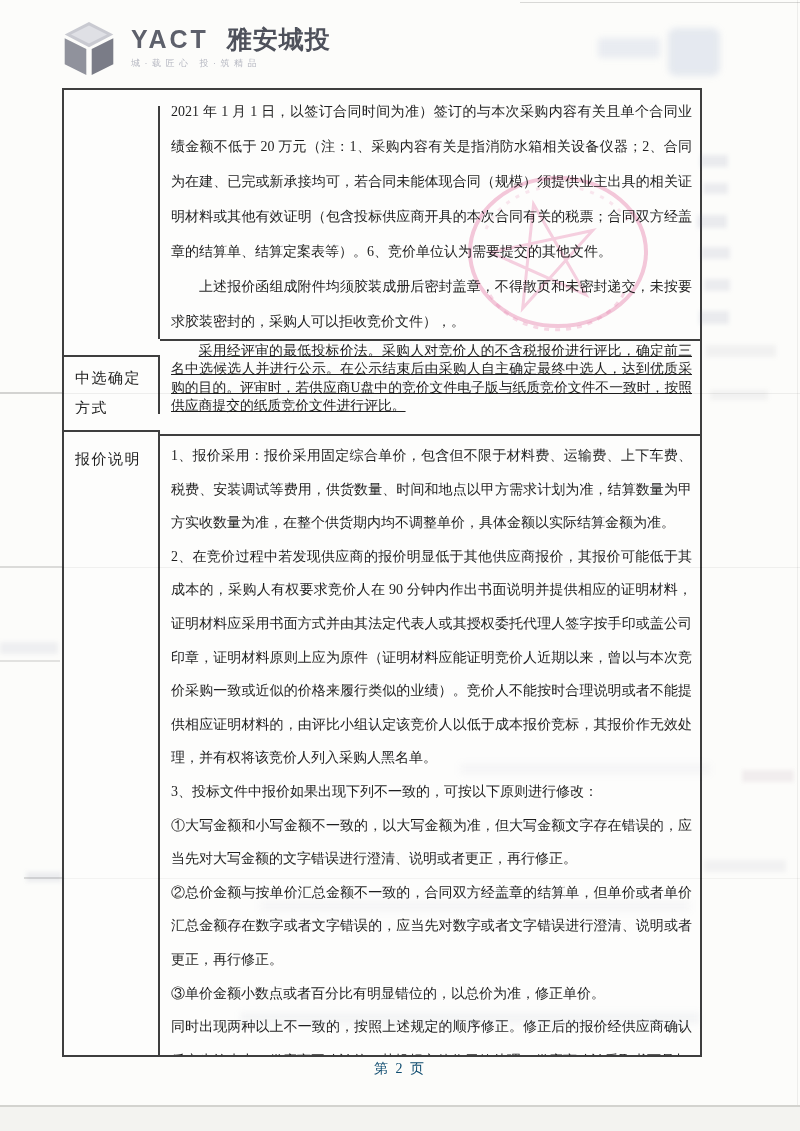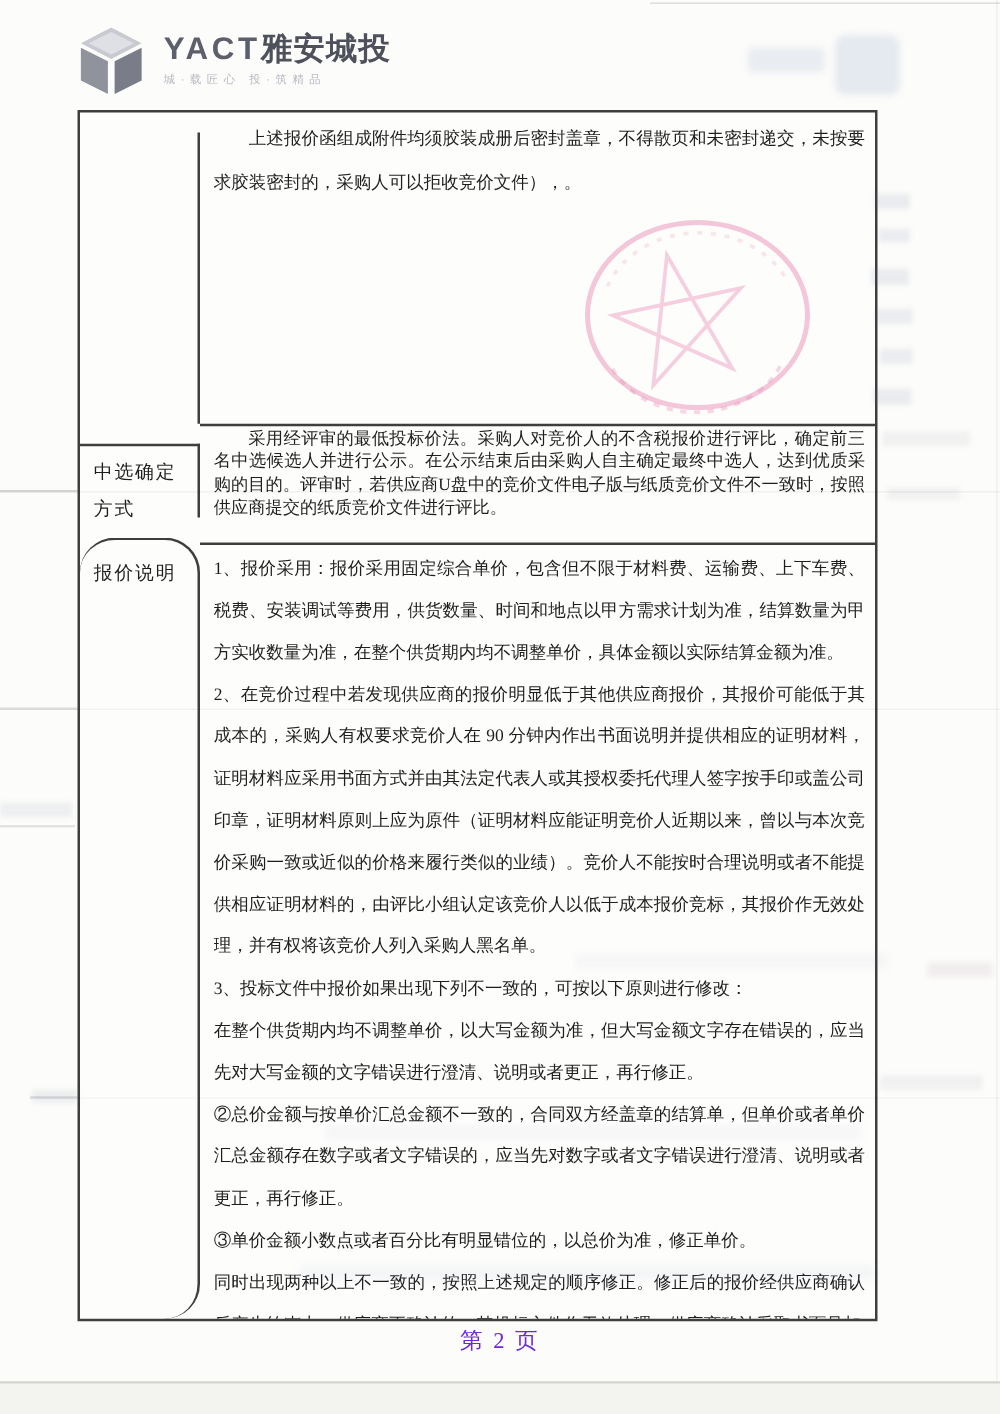--- a/index.html
+++ b/index.html
@@ -11,44 +11,44 @@
     font-family:"Liberation Serif","DejaVu Serif",serif;
     color:#1e1e1e;
     margin:0 auto;
   }
   
   .logo-header{position:absolute;left:62px;top:20px;display:flex;align-items:flex-start;gap:15px;}
   .cube{display:block;}
   .logo-text{padding-top:6px;font-family:"Liberation Sans","DejaVu Sans",sans-serif;}
   .brand{font-size:25px;line-height:26px;color:#565963;letter-spacing:1px;white-space:nowrap;}
   .brand .en{font-weight:700;letter-spacing:3px;color:#5d606b;}
-  .brand .cn{font-weight:700;color:#4e515b;margin-left:0;}
+  .brand .cn{font-weight:700;color:#4e515b;margin-left:18px;}
   .slogan{margin-top:5px;font-size:9px;letter-spacing:4.5px;color:#b6b8c2;white-space:nowrap;}
   
   .doc-table{
     position:absolute;left:62px;top:88px;width:640px;
     border:2px solid #3e3e3e;
     display:grid;
     grid-template-columns:96px 1fr;
     grid-template-rows:249px 75px 641px;
     box-sizing:border-box;
     background:rgba(255,255,255,0.35);
   }
   .cell{box-sizing:border-box;overflow:hidden;}
   .cell.label{border-right:2px solid #3e3e3e;font-size:15px;letter-spacing:1.5px;padding:6px 9px 0 11px;line-height:30px;margin-top:16px;}
   .cell.r2,.cell.r2c,.cell.r3,.cell.r3c{border-top:2px solid #3e3e3e;}
-  .cell.label.r3{padding-top:12px;border-radius:28px;}
+  .cell.label.r3{padding-top:12px;}
   .cell.content{padding:0 8px 0 11px;font-size:14px;text-align:justify;}
   .cell.content p{margin:0;}
   .r1c{line-height:35px;padding-top:4px !important;}
-  .r2c{line-height:18.4px;padding-top:1px !important;font-size:13.8px !important;}
+  .r2c{line-height:18.4px;padding-top:1px !important;font-size:13.8px !important;text-decoration:underline;}
   .r3c{line-height:33.6px;padding-top:3px !important;margin-top:20px;}
   .indent{text-indent:2em;}
   
-  .footer{position:absolute;left:0;top:1060px;width:800px;text-align:center;font-size:18px;letter-spacing:2px;color:#6d28d9;}
+  .footer{position:absolute;left:0;top:1060px;width:800px;text-align:center;font-size:14px;letter-spacing:2px;color:#0c4a6e;}
   
   .stamp{position:absolute;left:458px;top:167px;mix-blend-mode:multiply;opacity:.72;filter:blur(.6px);pointer-events:none;}
   
   .art{position:absolute;pointer-events:none;}
   .blur2{filter:blur(2px);} .blur3{filter:blur(3px);}
   .ghost-cube{left:668px;top:28px;width:52px;height:48px;background:rgba(120,140,190,.17);border-radius:8px;}
   .ghost-yact{left:598px;top:38px;width:62px;height:20px;background:rgba(120,140,190,.14);border-radius:3px;}
   .edge-top{left:520px;top:2px;width:280px;height:1px;background:rgba(0,0,0,.14);}
   .edge-right{left:797px;top:0;width:1px;height:1131px;background:rgba(0,0,0,.06);}
   .m1{left:700px;top:155px;width:28px;height:12px;background:rgba(90,100,145,.11);}
@@ -92,34 +92,35 @@
       <div class="brand">
         <span class="en">YACT</span><span class="cn">雅安城投</span>
       </div>
       <div class="slogan">城·载匠心 投·筑精品</div>
     </div>
   </header>
 
   <div class="doc-table">
     <div class="cell label r1"></div>
     <div class="cell content r1c">
+      <p>2021 年 1 月 1 日，以签订合同时间为准）签订的与本次采购内容有关且单个合同业绩金额不低于 20 万元（注：1、采购内容有关是指消防水箱相关设备仪器；2、合同为在建、已完或新承接均可，若合同未能体现合同（规模）须提供业主出具的相关证明材料或其他有效证明（包含投标供应商开具的本次合同有关的税票；合同双方经盖章的结算单、结算定案表等）。6、竞价单位认为需要提交的其他文件。</p>
       <p class="indent">上述报价函组成附件均须胶装成册后密封盖章，不得散页和未密封递交，未按要求胶装密封的，采购人可以拒收竞价文件），。</p>
     </div>
 
     <div class="cell label r2">中选确定方式</div>
     <div class="cell content r2c">
       <p class="indent">采用经评审的最低投标价法。采购人对竞价人的不含税报价进行评比，确定前三名中选候选人并进行公示。在公示结束后由采购人自主确定最终中选人，达到优质采购的目的。评审时，若供应商U盘中的竞价文件电子版与纸质竞价文件不一致时，按照供应商提交的纸质竞价文件进行评比。</p>
     </div>
 
     <div class="cell label r3">报价说明</div>
     <div class="cell content r3c">
       <p>1、报价采用：报价采用固定综合单价，包含但不限于材料费、运输费、上下车费、税费、安装调试等费用，供货数量、时间和地点以甲方需求计划为准，结算数量为甲方实收数量为准，在整个供货期内均不调整单价，具体金额以实际结算金额为准。</p>
       <p>2、在竞价过程中若发现供应商的报价明显低于其他供应商报价，其报价可能低于其成本的，采购人有权要求竞价人在 90 分钟内作出书面说明并提供相应的证明材料，证明材料应采用书面方式并由其法定代表人或其授权委托代理人签字按手印或盖公司印章，证明材料原则上应为原件（证明材料应能证明竞价人近期以来，曾以与本次竞价采购一致或近似的价格来履行类似的业绩）。竞价人不能按时合理说明或者不能提供相应证明材料的，由评比小组认定该竞价人以低于成本报价竞标，其报价作无效处理，并有权将该竞价人列入采购人黑名单。</p>
       <p>3、投标文件中报价如果出现下列不一致的，可按以下原则进行修改：</p>
-      <p>在整个供货期内均不调整单价，以大写金额为准，但大写金额文字存在错误的，应当先对大写金额的文字错误进行澄清、说明或者更正，再行修正。</p>
+      <p>①大写金额和小写金额不一致的，以大写金额为准，但大写金额文字存在错误的，应当先对大写金额的文字错误进行澄清、说明或者更正，再行修正。</p>
       <p>②总价金额与按单价汇总金额不一致的，合同双方经盖章的结算单，但单价或者单价汇总金额存在数字或者文字错误的，应当先对数字或者文字错误进行澄清、说明或者更正，再行修正。</p>
       <p>③单价金额小数点或者百分比有明显错位的，以总价为准，修正单价。</p>
       <p>同时出现两种以上不一致的，按照上述规定的顺序修正。修正后的报价经供应商确认后产生约束力，供应商不确认的，其投标文件作无效处理。供应商确认采取书面且加</p>
     </div>
   </div>
 
   <svg class="stamp" width="200" height="170" viewBox="0 0 200 170" aria-hidden="true">
     <ellipse cx="100" cy="85" rx="88" ry="74" fill="none" stroke-width="4" stroke-opacity="0.5" stroke="#e3679e"></ellipse>
     <path d="M87 36 L54.7 135.5 L139.3 74 L34.7 74 L119.3 135.5 Z" fill="none" stroke-width="3" stroke-opacity="0.42" transform="rotate(-12 87 91)" stroke="#e3679e"></path>
     <path d="M 32 128 A 74 62 0 0 0 168 122" fill="none" stroke-width="3" stroke-opacity="0.35" stroke-dasharray="5 6" stroke="#e3679e"></path>

